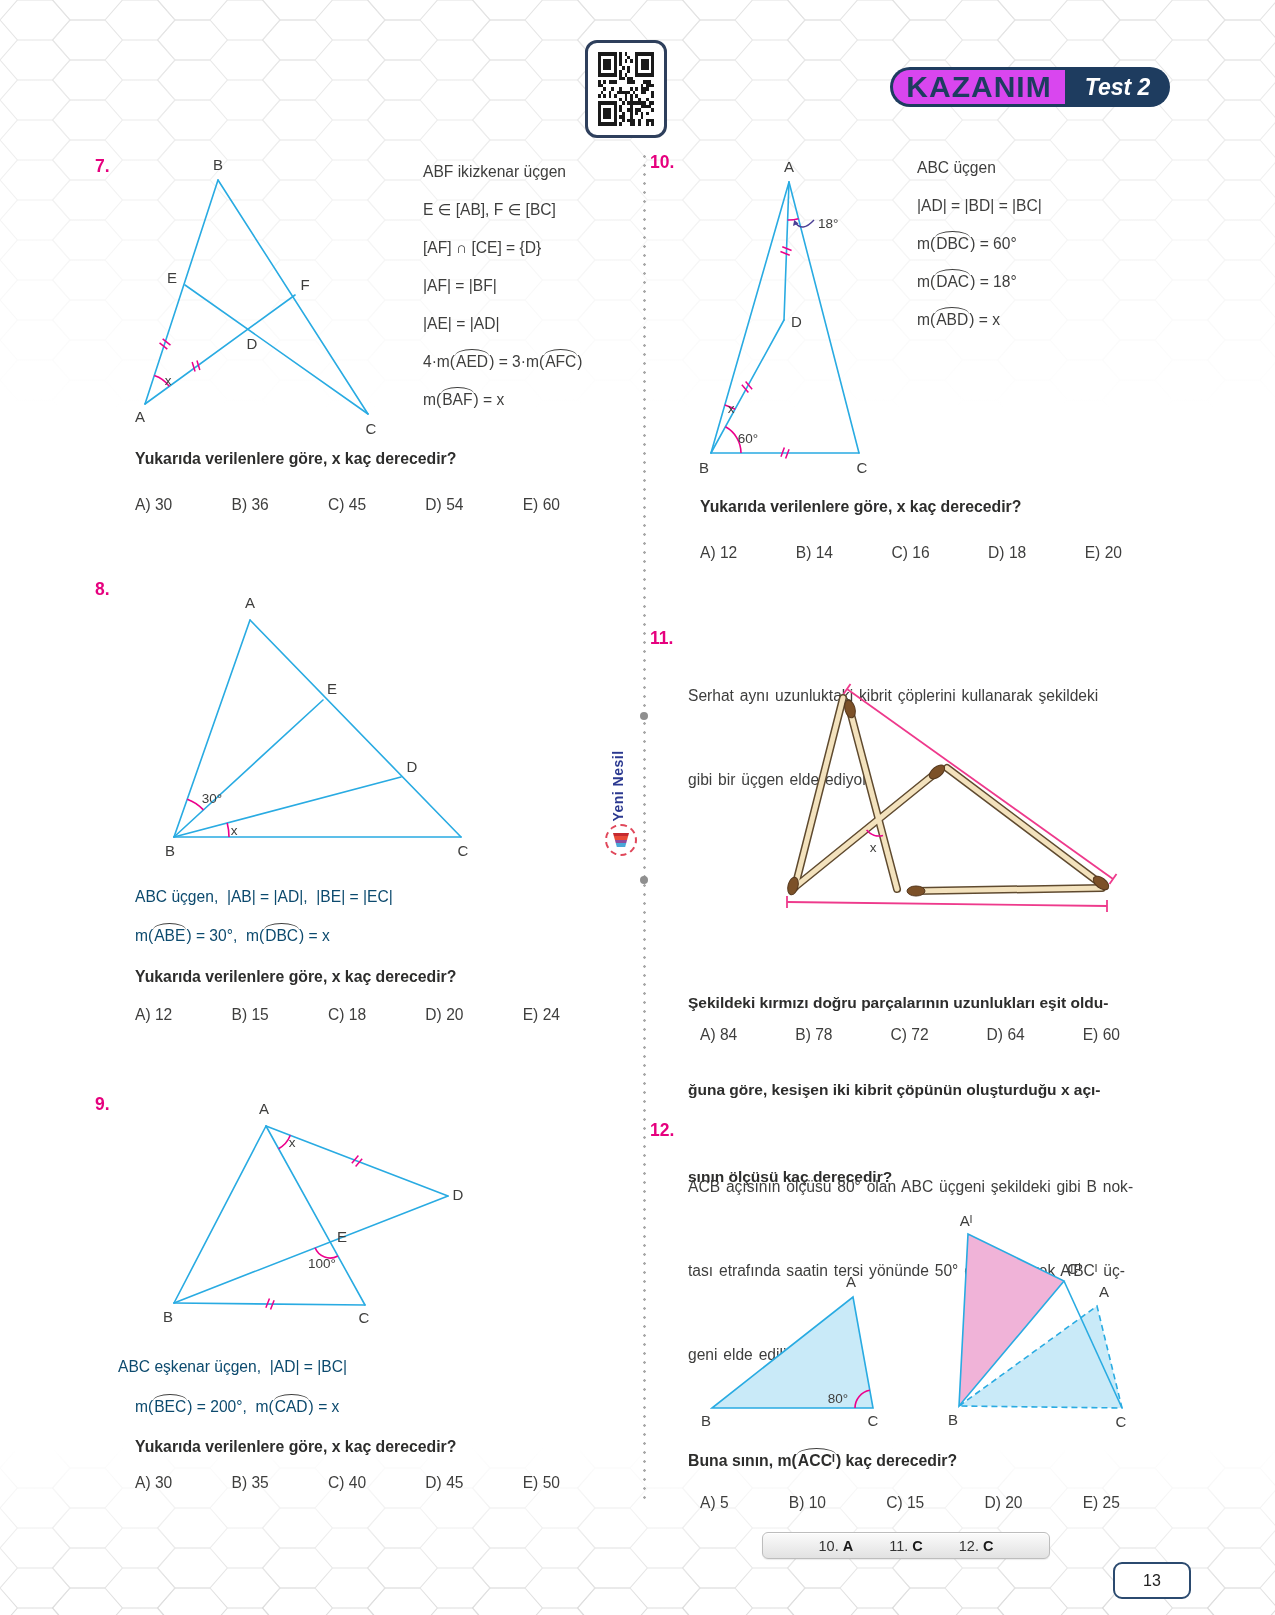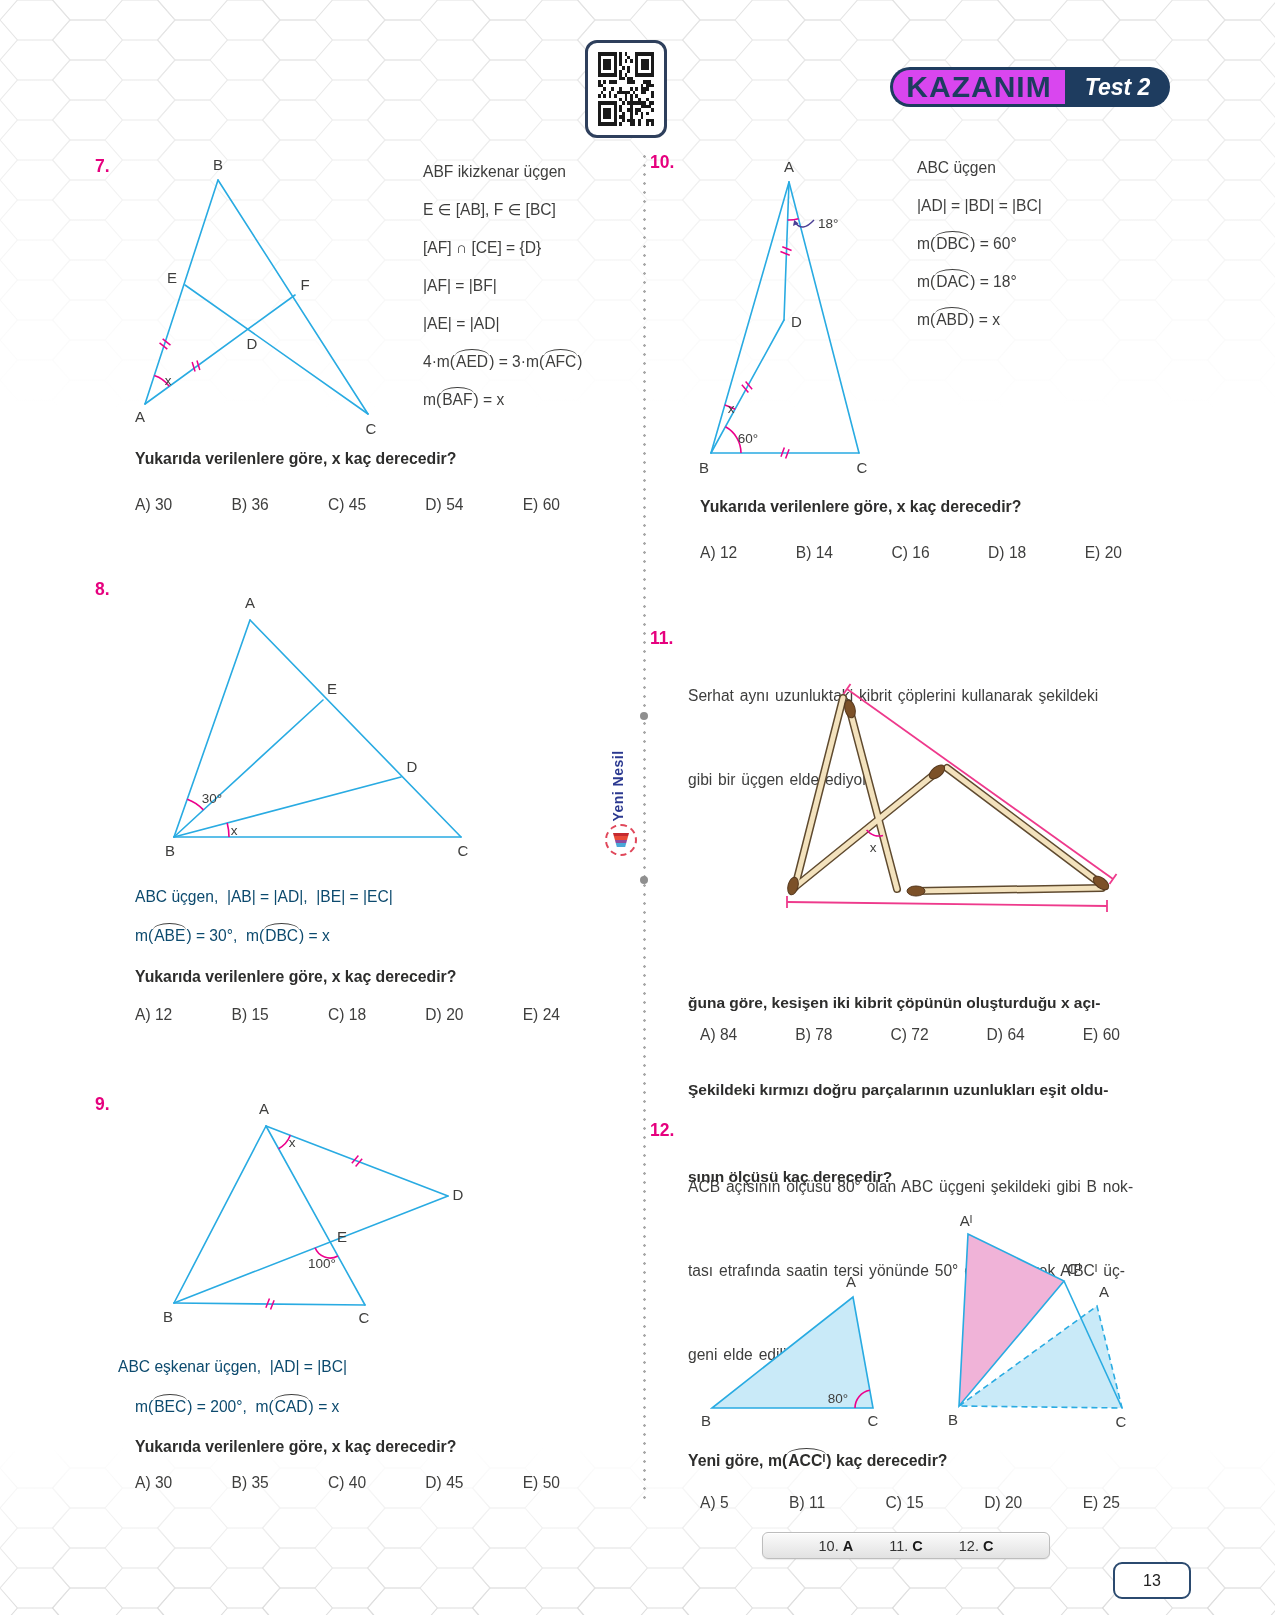--- a/index.html
+++ b/index.html
@@ -330,22 +330,22 @@
       <ellipse cx="23" cy="206" rx="9" ry="5" transform="rotate(104 23 206)"></ellipse>
       <ellipse cx="80" cy="29" rx="9" ry="5" transform="rotate(75 80 29)"></ellipse>
       <ellipse cx="167" cy="92" rx="9" ry="5" transform="rotate(-39 167 92)"></ellipse>
       <ellipse cx="331" cy="203" rx="9" ry="5" transform="rotate(37 331 203)"></ellipse>
       <ellipse cx="146" cy="211" rx="9" ry="5"></ellipse>
     </g>
     <path d="M113,155.5 A16,16 0 0 1 96.6,150" stroke="#ec008c" stroke-width="1.6" fill="none"></path>
     <text x="103" y="172" class="alabel">x</text>
   </svg>
   <div class="parab" style="left:688px; top:930px">
+    <div>Şekildeki kırmızı doğru parçalarının uzunlukları eşit oldu-</div>
     <div>ğuna göre, kesişen iki kibrit çöpünün oluşturduğu x açı-</div>
-    <div>Şekildeki kırmızı doğru parçalarının uzunlukları eşit oldu-</div>
     <div>sının ölçüsü kaç derecedir?</div>
   </div>
   <div class="opts" style="left:700px; top:1026px; width:420px">
     <span>A) 84</span>
     <span>B) 78</span>
     <span>C) 72</span>
     <span>D) 64</span>
     <span>E) 60</span>
   </div>
 
@@ -366,24 +366,24 @@
       <text x="183" y="211">C</text>
       <text x="161" y="72">A</text>
       <text x="148" y="188" class="alabel">80°</text>
       <text x="276" y="11">Aᴵ</text>
       <text x="384" y="59">Cᴵ</text>
       <text x="414" y="82">A</text>
       <text x="263" y="210">B</text>
       <text x="431" y="212">C</text>
     </g>
   </svg>
-  <div class="boldq" style="left:688px; top:1452px"><span>Yeni göre, m(</span><span class="overarc">ACCᴵ</span><span>) kaç derecedir?</span></div>
+  <div class="boldq" style="left:688px; top:1452px"><span>Buna sının, m(</span><span class="overarc">ACCᴵ</span><span>) kaç derecedir?</span></div>
   <div class="opts" style="left:700px; top:1494px; width:420px">
     <span>A) 5</span>
-    <span>B) 11</span>
+    <span>B) 10</span>
     <span>C) 15</span>
     <span>D) 20</span>
     <span>E) 25</span>
   </div>
 
   <div class="ansstrip" style="left:762px; top:1532px; width:286px; height:25px">
     <span><span>10.</span><span class="a">A</span></span>
     <span><span>11.</span><span class="a">C</span></span>
     <span><span>12.</span><span class="a">C</span></span>
   </div>

